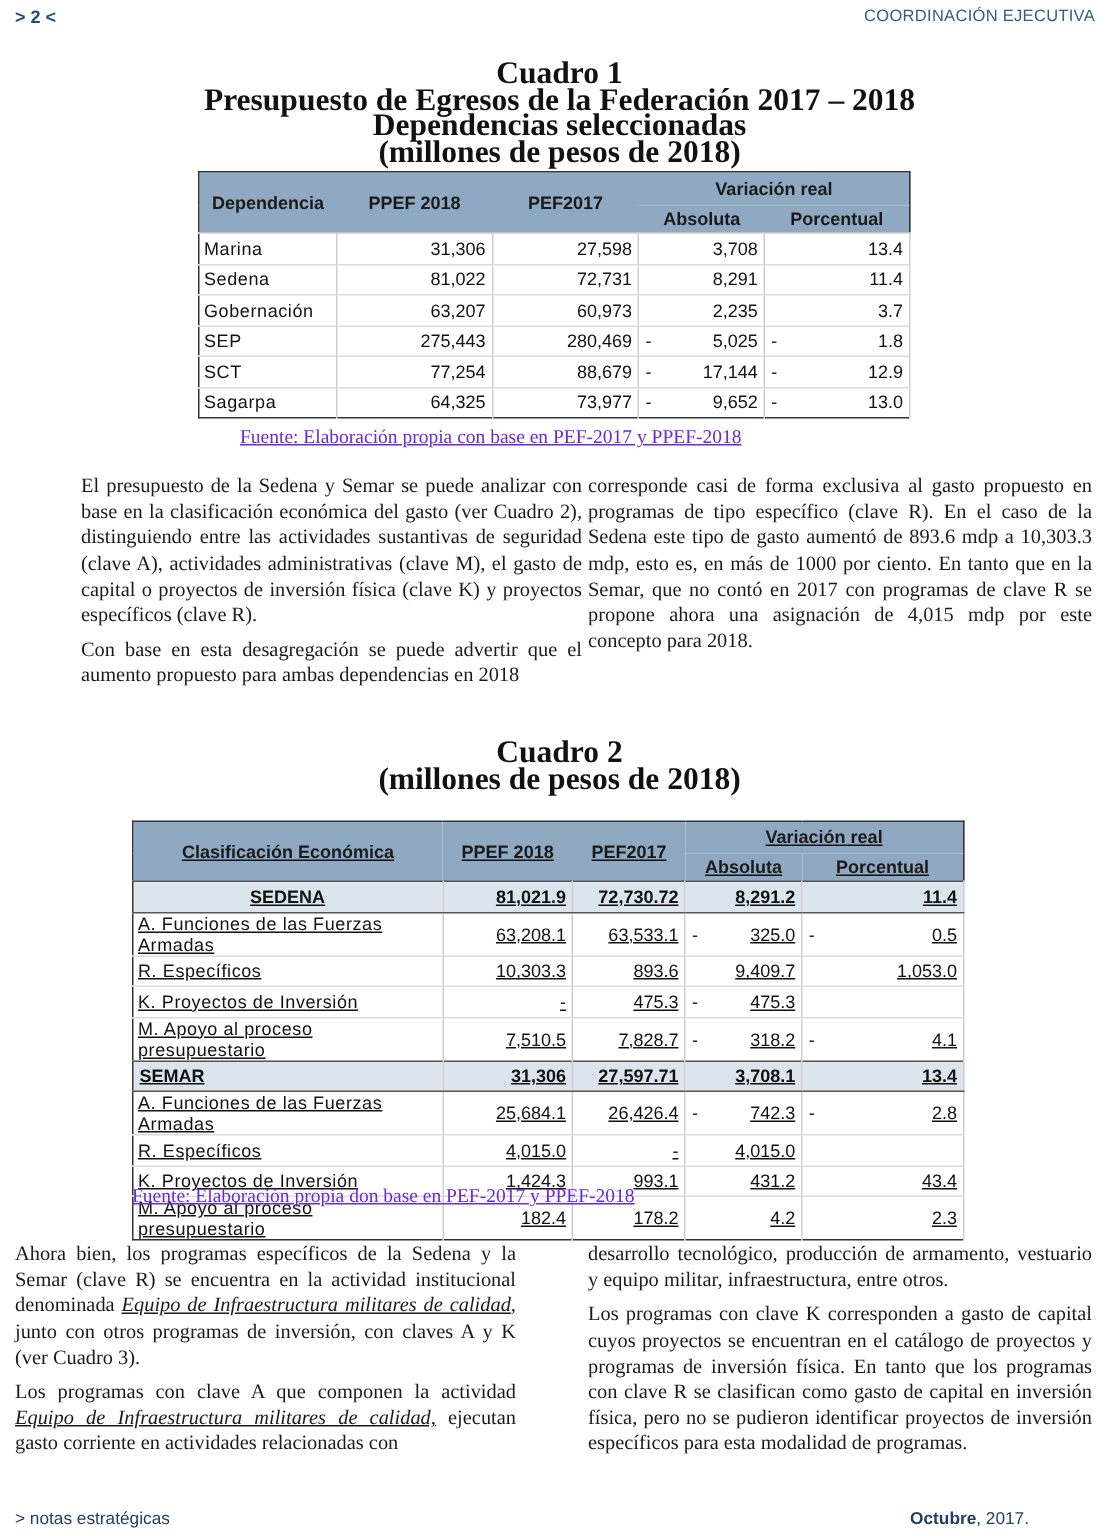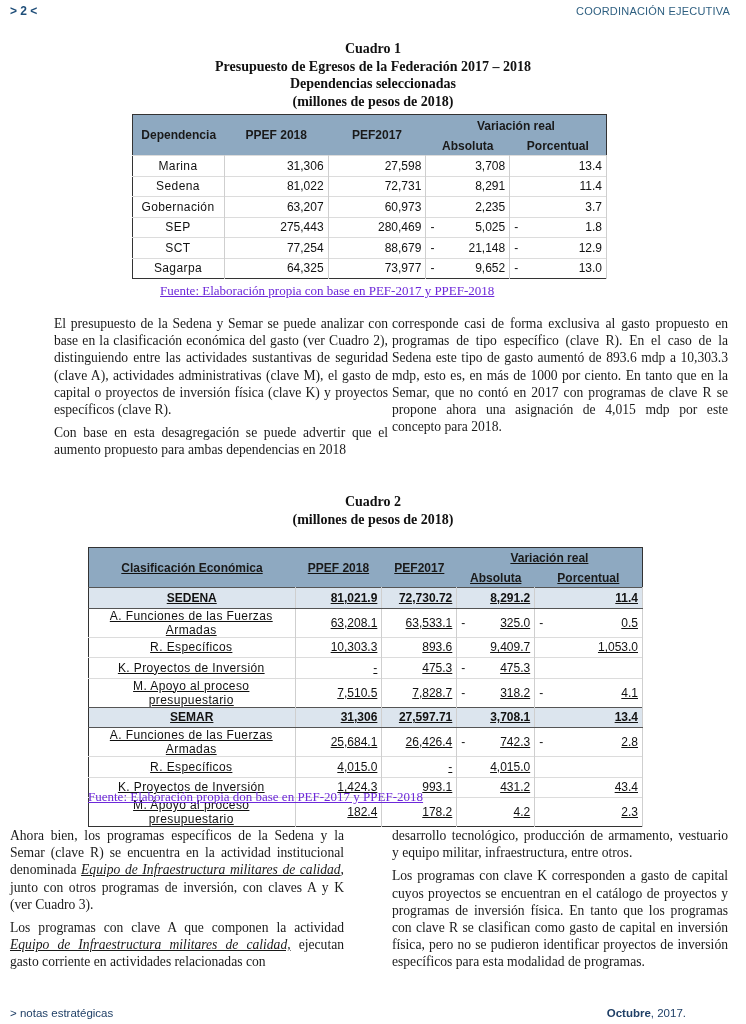--- a/index.html
+++ b/index.html
@@ -5,30 +5,30 @@
   * { box-sizing: border-box; margin: 0; padding: 0; }
   body {
     width: 746px; height: 1024px; background: #ffffff; position: relative;
     font-family: "DejaVu Serif", serif; color: #1a1a1a; overflow: hidden;
   }
   .hdr-left { position: absolute; left: 10px; top: 4px; font-family: "Liberation Sans", sans-serif; font-size: 12px; color: #1f4e79; font-weight: bold; }
   .hdr-right { position: absolute; right: 16px; top: 5px; font-family: "Liberation Sans", sans-serif; font-size: 11px; color: #2e5f80; letter-spacing: 0.2px; }
   .ftr-left { position: absolute; left: 10px; top: 1007px; font-family: "Liberation Sans", sans-serif; font-size: 11.5px; color: #1f3f66; }
   .ftr-right { position: absolute; right: 60px; top: 1007px; font-family: "Liberation Sans", sans-serif; font-size: 11.5px; color: #1f3f66; }
 
-  .cap { position: absolute; left: 0; width: 746px; text-align: center; font-family: "Liberation Serif", serif; font-weight: bold; font-size: 14px; line-height: 17.5px; color: #111; }
+  .cap { position: absolute; left: 0; width: 746px; text-align: center; font-family: "Liberation Serif", serif; font-weight: bold; font-size: 21px; line-height: 17.5px; color: #111; }
 
   table.t { position: absolute; border-collapse: collapse; font-family: "Liberation Sans", sans-serif; font-size: 12px; color: #111; }
   table.t th { background: #8ea9c1; font-weight: bold; font-size: 12px; color: #1a1a1a; }
   table.t td { height: 20.5px; border-right: 1px solid #cfcfcf; border-top: 1px solid #dcdcdc; padding: 0 4px; }
   table.t td.num { text-align: right; }
   table.t td.neg { position: relative; }
   table.t .dash { position: absolute; left: 4px; }
   table.t tr.sum td { background: #dce5ee; font-weight: bold; border-top: 1px solid #555; border-bottom: 1px solid #555; }
-  table.t td.lab { text-align: center; padding-left: 3px; letter-spacing: 0.4px; }
+  table.t td.lab { text-align: left; padding-left: 3px; letter-spacing: 0.4px; }
   .outer { border: 1.5px solid #333; }
 
   .fuente { position: absolute; font-family: "Liberation Serif", serif; font-size: 13px; color: #6d28d9; text-decoration: underline; }
 
   .col { position: absolute; font-family: "Liberation Serif", serif; font-size: 13.6px; line-height: 17.2px; text-align: justify; color: #1a1a1a; }
   .col p { margin-bottom: 6px; }
   .col i { font-style: italic; text-decoration: underline; }
 </style>
 </head>
 <body>
@@ -89,21 +89,21 @@
         <td class="lab"><span> SEP</span></td>
         <td class="num"><span>275,443</span></td>
         <td class="num"><span>280,469</span></td>
         <td class="num neg"><span class="dash">-</span><span>5,025</span></td>
         <td class="num neg"><span class="dash">-</span><span>1.8</span></td>
       </tr>
       <tr>
         <td class="lab"><span>SCT</span></td>
         <td class="num"><span>77,254</span></td>
         <td class="num"><span>88,679</span></td>
-        <td class="num neg"><span class="dash">-</span><span>21,148</span></td>
+        <td class="num neg"><span class="dash">-</span><span>17,144</span></td>
         <td class="num neg"><span class="dash">-</span><span>12.9</span></td>
       </tr>
       <tr>
         <td class="lab"><span>Sagarpa</span></td>
         <td class="num"><span>64,325</span></td>
         <td class="num"><span>73,977</span></td>
         <td class="num neg"><span class="dash">-</span><span>9,652</span></td>
         <td class="num neg"><span class="dash">-</span><span>13.0</span></td>
       </tr>
     </tbody>
@@ -173,21 +173,21 @@
         <td class="num"><span></span></td>
       </tr>
       <tr>
         <td class="lab"><span>M. Apoyo al proceso presupuestario</span></td>
         <td class="num"><span>7,510.5</span></td>
         <td class="num"><span>7,828.7</span></td>
         <td class="num neg"><span class="dash">-</span><span>318.2</span></td>
         <td class="num neg"><span class="dash">-</span><span>4.1</span></td>
       </tr>
       <tr class="sum">
-        <td class="" style="text-align: center;"><span>SEMAR</span></td>
+        <td class="" style="text-align: left;"><span>SEMAR</span></td>
         <td class="num"><span>31,306</span></td>
         <td class="num"><span>27,597.71</span></td>
         <td class="num"><span>3,708.1</span></td>
         <td class="num"><span>13.4</span></td>
       </tr>
       <tr>
         <td class="lab"><span>A. Funciones de las Fuerzas Armadas</span></td>
         <td class="num"><span>25,684.1</span></td>
         <td class="num"><span>26,426.4</span></td>
         <td class="num neg"><span class="dash">-</span><span>742.3</span></td>

